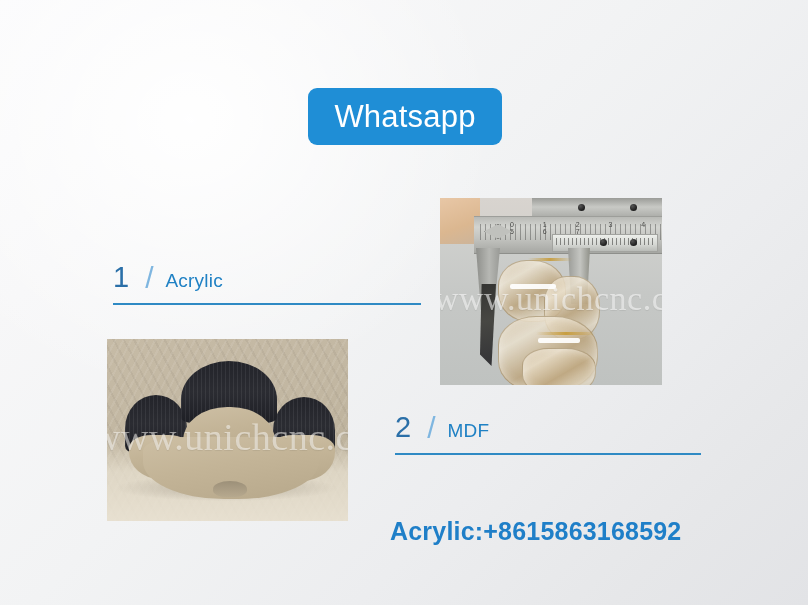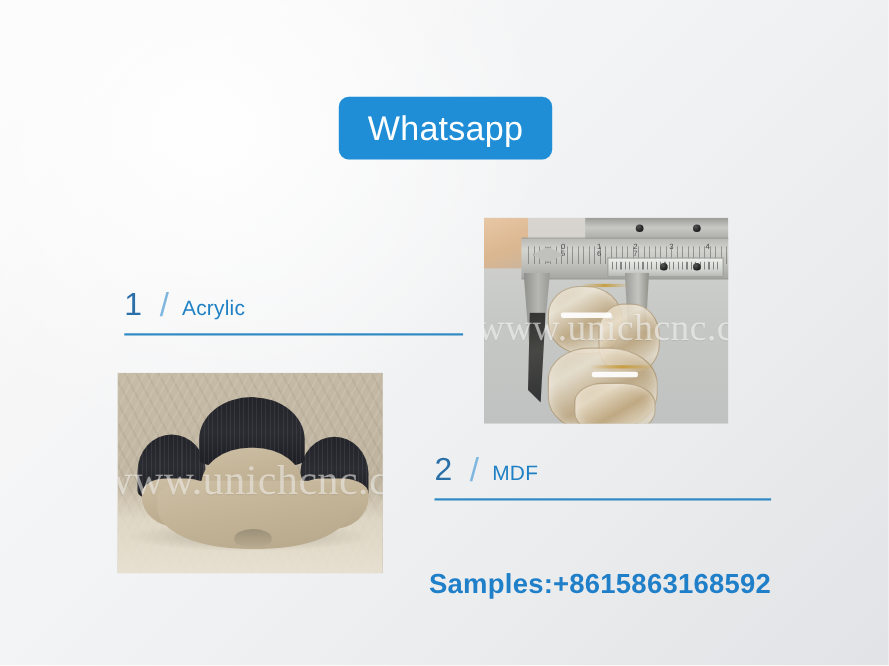--- a/index.html
+++ b/index.html
@@ -465,15 +465,15 @@
 
   <div class="caption" id="caption-mdf">
     <div class="caption-row">
       <span class="caption-num">2</span>
       <span class="caption-slash">/</span>
       <span class="caption-label">MDF</span>
     </div>
     <div class="caption-rule"></div>
   </div>
 
-  <div id="whatsapp-line">Samples:+8615863168592</div>
+  <div id="whatsapp-line">Acrylic:+8615863168592</div>
 
 </div>
 
 </body></html>

